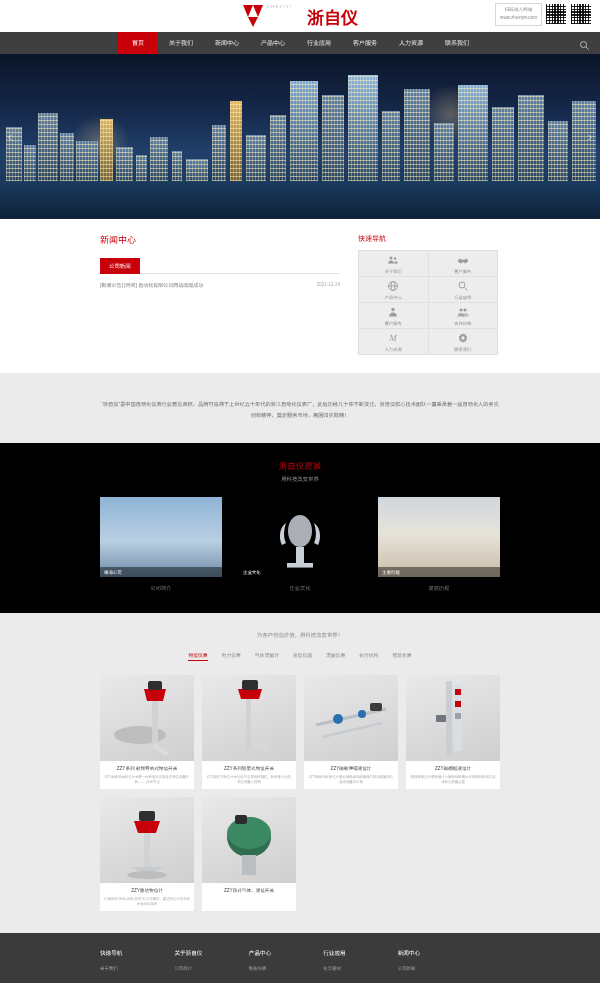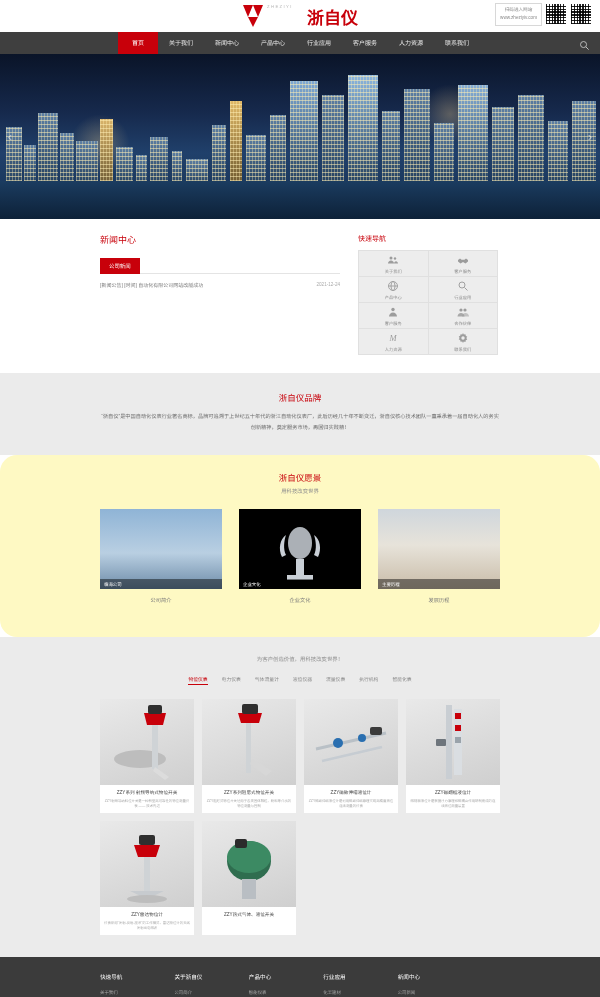--- a/index.html
+++ b/index.html
@@ -235,21 +235,21 @@
   .brand-p {
     width: 400px;
     margin: 8px auto 0;
     font-size: 5.2px;
     line-height: 2.1;
     color: #6e6e6e;
     text-align: center;
   }
 
   
-  .section-vision { background: #fef9c3; padding: 16px 0 34px; text-align:center;border-radius:17px; }
+  .section-vision { background: #000000; padding: 16px 0 22px; text-align:center; }
   .cards {
     width: 400px; margin: 14px auto 0;
     display: flex; gap: 16px; justify-content: space-between;
   }
   .card { width: 122px; cursor: pointer; }
   .card-img {
     height: 80px; position: relative; overflow: hidden;
     background: #9fb6c9;
   }
   .card-img .cap {
@@ -538,21 +538,20 @@
               </svg>
             </span>
             <span>联系我们</span>
           </div>
         </div>
     </div>
   </div>
 </div>
 
 <div class="section-brand">
-  <div class="sec-h">浙自仪品牌</div>
   <p class="brand-p">“浙自仪”是中国自动化仪表行业著名商标，品牌可追溯于上世纪五十年代的浙江自动化仪表厂，此后历经几十年不断变迁，浙自仪核心技术团队一直秉承着一届自动化人的务实创新精神，奠定服务市场，再回归实践精！</p>
 </div>
 
 <div class="section-vision">
   <div class="sec-h">浙自仪愿景</div>
   <div class="sec-sub">用科技改变世界</div>
   <div class="cards" id="vision-cards">
       <div class="card">
         <div class="card-img img-city">
           <div class="cap">临海公司</div>

